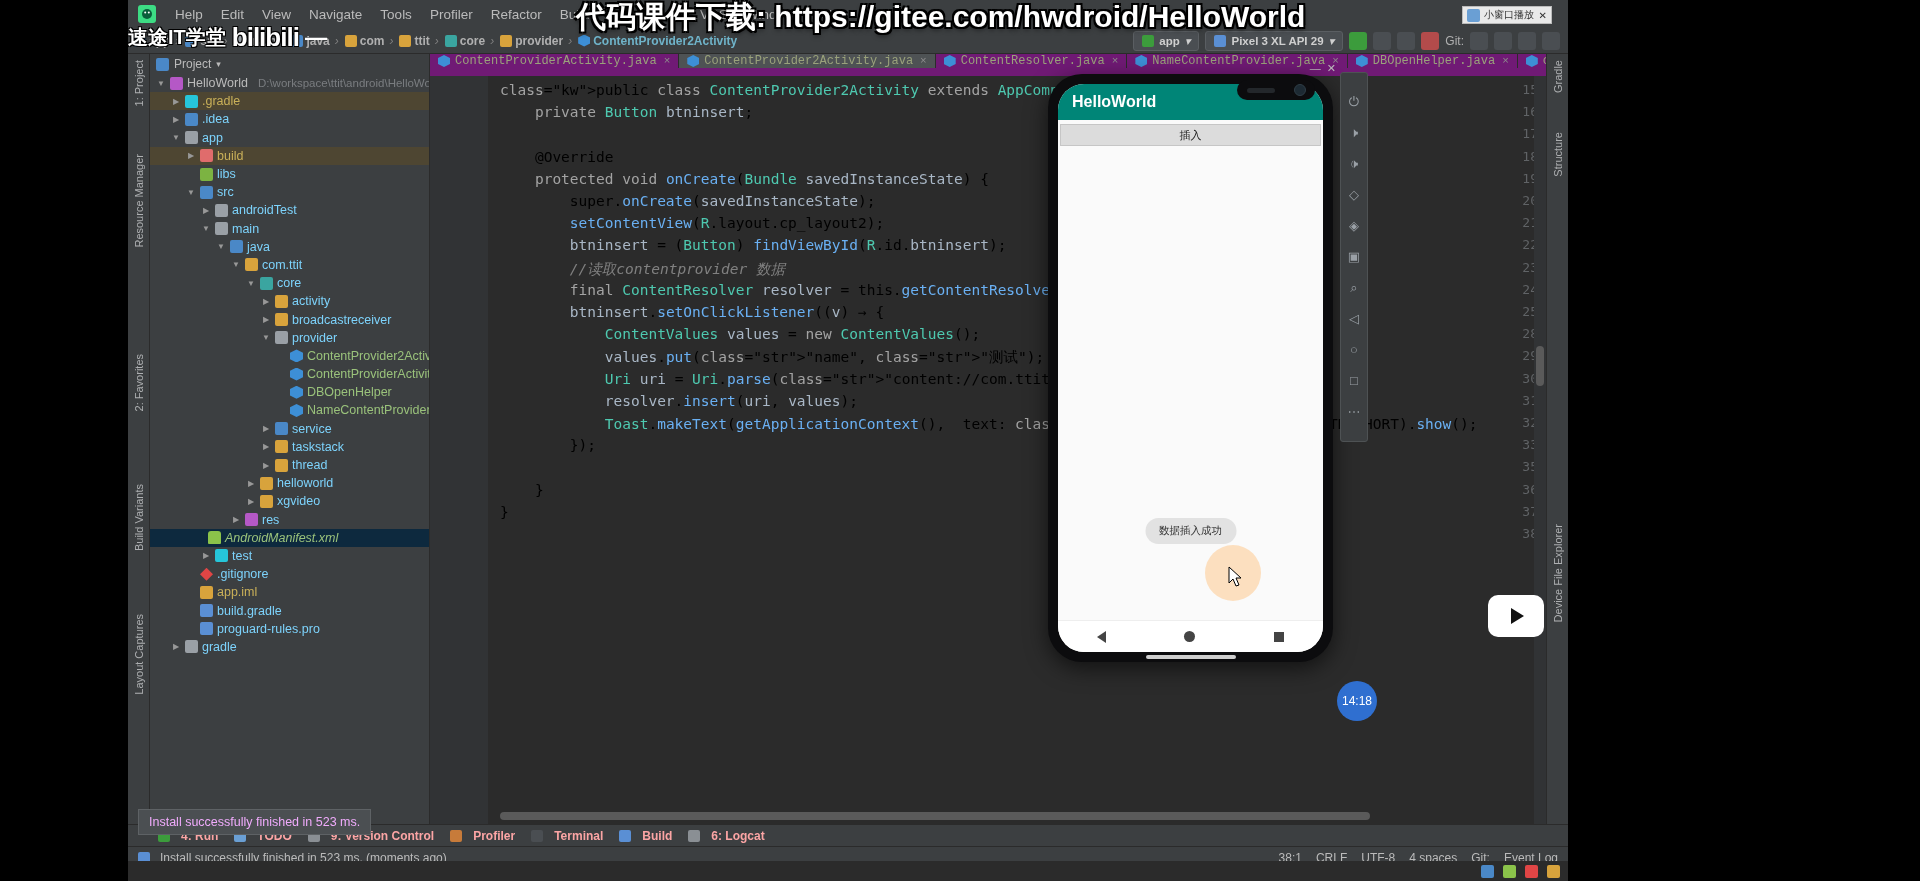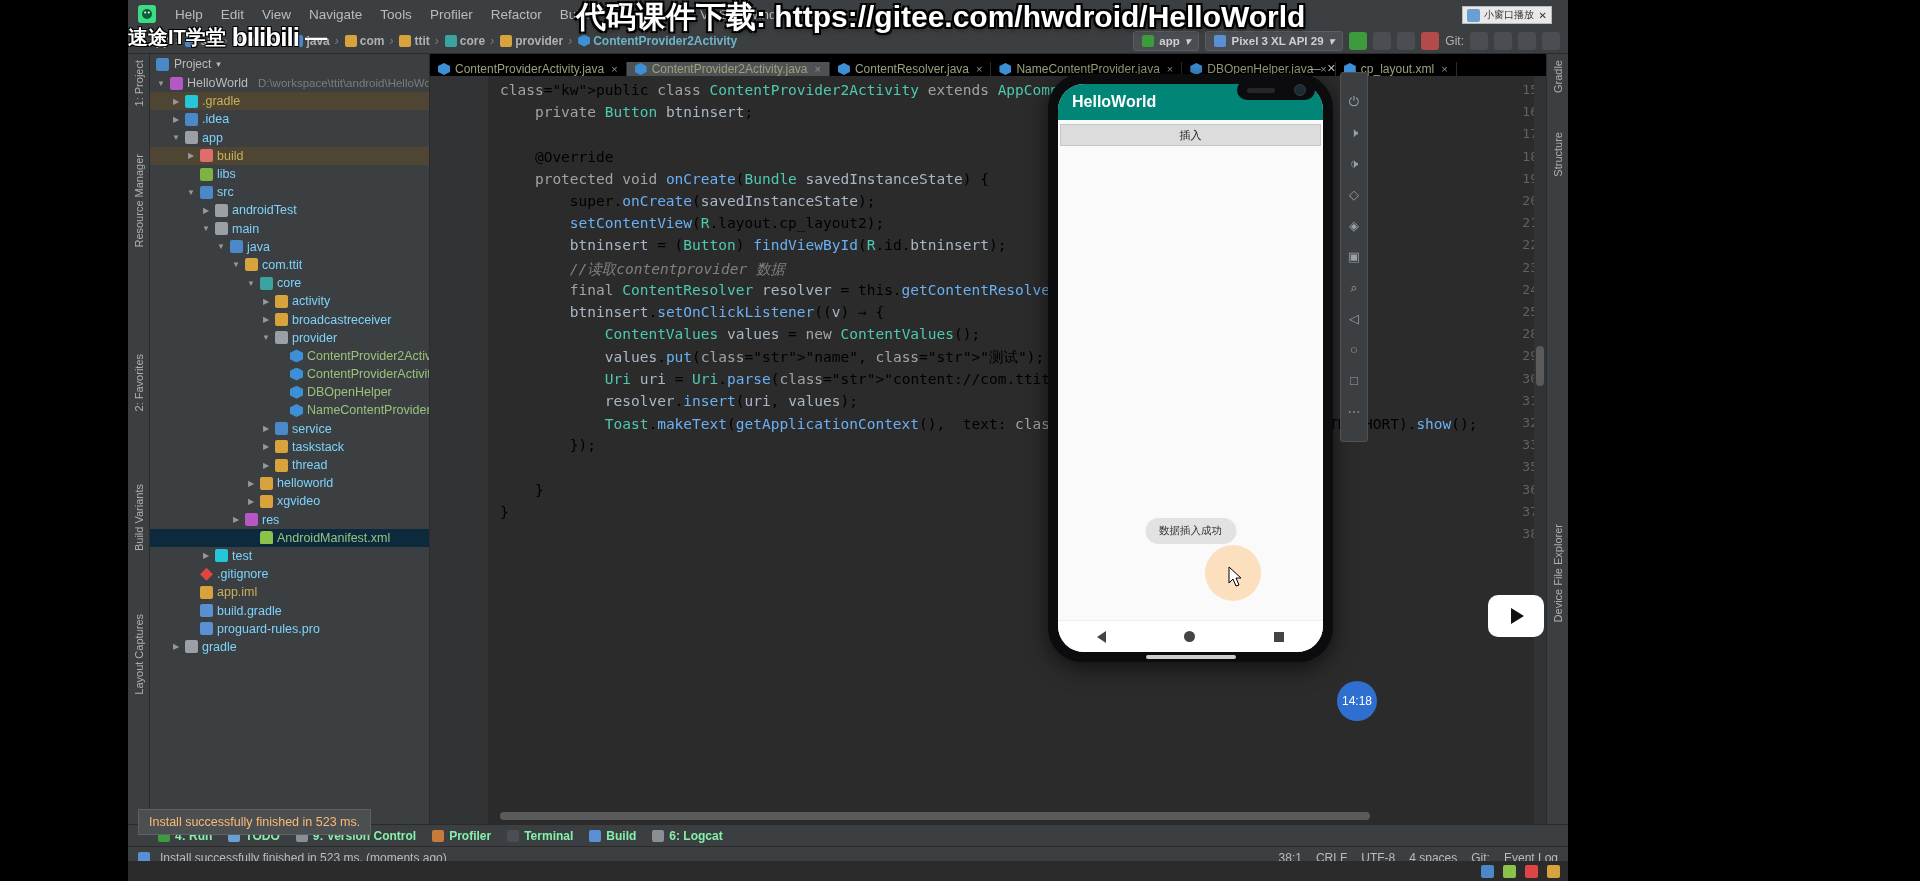--- a/index.html
+++ b/index.html
@@ -64,21 +64,21 @@
   .f-teal{background:#3aa5a0} .f-red{background:#e06c6c} .f-green{background:#7cb342}
   .f-purple{background:#b558c6} .f-cyan{background:#26c6da} .f-elephant{background:#5a8fd4}
   .f-hex{background:#3d8fd6;clip-path:polygon(50% 0,100% 25%,100% 75%,50% 100%,0 75%,0 25%);border-radius:0}
   .f-droid{background:#8bc34a;border-radius:3px 3px 1px 1px}
   .f-diamond{background:#e04545;clip-path:polygon(50% 0,100% 50%,50% 100%,0 50%);border-radius:0}
   .t-green{color:#9ac27b} .t-yellow{color:#c9b059} .t-white{color:#7dd3fc}
   .t-path{color:#7a7d80; font-size:11.5px; margin-left:6px;}
 
   
   .editor { flex:1; background:#2b2b2b; position:relative; overflow:hidden; display:flex; flex-direction:column; }
-  .tabs { height:22px; background:#000000; display:flex; align-items:flex-end; font-size:12px; }
+  .tabs { height:22px; background:#701a75; display:flex; align-items:flex-start; font-size:12px;font-family:Liberation Mono, monospace; }
   .tab { display:flex; align-items:center; gap:5px; padding:0 8px; color:#9aa27b;
          border-right:1px solid #2b2b2b; white-space:nowrap; }
   .tab.active { background:#4e5254; }
   .tab .x { color:#8d8d8d; font-size:11px; margin-left:2px; }
   .code-area { flex:1; position:relative; background:#2b2b2b; overflow:hidden;
                font-family:"DejaVu Sans Mono", monospace; font-size:14.5px; }
   .gutter { position:absolute; left:0; top:0; width:58px; height:100%; background:#313335; }
   .lineno { position:absolute; right:8px; color:#606366; font-size:13px; }
   .codeline { position:absolute; left:70px; white-space:pre; }
   .kw{color:#a3a3a3} .cm{color:#808080;font-style:italic}
@@ -88,30 +88,30 @@
   .scrollbar-h { position:absolute; left:70px; bottom:4px; height:8px; width:870px;
                  background:#5a5a5a; border-radius:4px; }
   .marker-strip { position:absolute; right:0; top:0; width:12px; height:100%; background:#313335; }
 
   
   .rrail { width:22px; background:#3c3f41; border-left:1px solid #2b2b2b; position:relative; }
 
   
   .toolwin { height:22px; background:#3c3f41; display:flex; align-items:center;
              gap:16px; padding-left:30px; border-top:1px solid #2b2b2b; }
-  .tw { color:#86efac; font-size:12px; display:flex; align-items:center; gap:5px; }
+  .tw { color:#fca5a5; font-size:12px; display:flex; align-items:center; gap:11px; }
 
   
   .statusbar { height:22px; background:#3c3f41; display:flex; align-items:center;
                padding:0 10px; gap:10px; border-top:1px solid #2b2b2b; color:#bbbbbb; font-size:12px; }
   .sb-right { margin-left:auto; display:flex; align-items:center; gap:14px; }
 
   
   .tooltip { position:absolute; left:10px; bottom:46px; background:#4b4f52; border:1px solid #5e6265;
-             color:#fdba74; font-size:12.5px; padding:5px 10px; z-index:30; }
+             color:#f0abfc; font-size:12.5px; padding:5px 10px; z-index:30; }
 
   
   .emu-window { position:absolute; left:1040px; top:62px; width:300px; height:600px; z-index:40; }
   .emu-titlebar { position:absolute; right:0; top:0; width:42px; height:16px; display:flex;
                   justify-content:flex-end; gap:6px; padding-right:4px; color:#bbb; font-size:11px; }
   .phone { position:absolute; left:8px; top:12px; width:285px; height:588px;
            background:#0c0c0e; border-radius:34px; box-shadow:0 6px 22px rgba(0,0,0,.6); }
   .screen { position:absolute; left:10px; top:10px; width:265px; height:568px;
             background:#fafafa; border-radius:26px; overflow:hidden; }
   .notch { position:absolute; right:18px; top:6px; width:78px; height:20px;
@@ -411,21 +411,21 @@
             <div class="row" style="padding-left: 96px;">
               <span class="arrow">▶</span>
               <i class="fico f-yel"></i>
               <span class="t-white">xgvideo</span>
             </div>
             <div class="row" style="padding-left: 81px;">
               <span class="arrow">▶</span>
               <i class="fico f-purple"></i>
               <span class="t-white">res</span>
             </div>
-            <div class="row sel" style="padding-left: 96px;">
+            <div class="row sel" style="padding-left: 44px; font-style: italic;">
               <span class="arrow"></span>
               <i class="fico f-droid"></i>
               <span class="t-green">AndroidManifest.xml</span>
             </div>
             <div class="row" style="padding-left: 51px;">
               <span class="arrow">▶</span>
               <i class="fico f-cyan"></i>
               <span class="t-white">test</span>
             </div>
             <div class="row" style="padding-left: 36px;">

